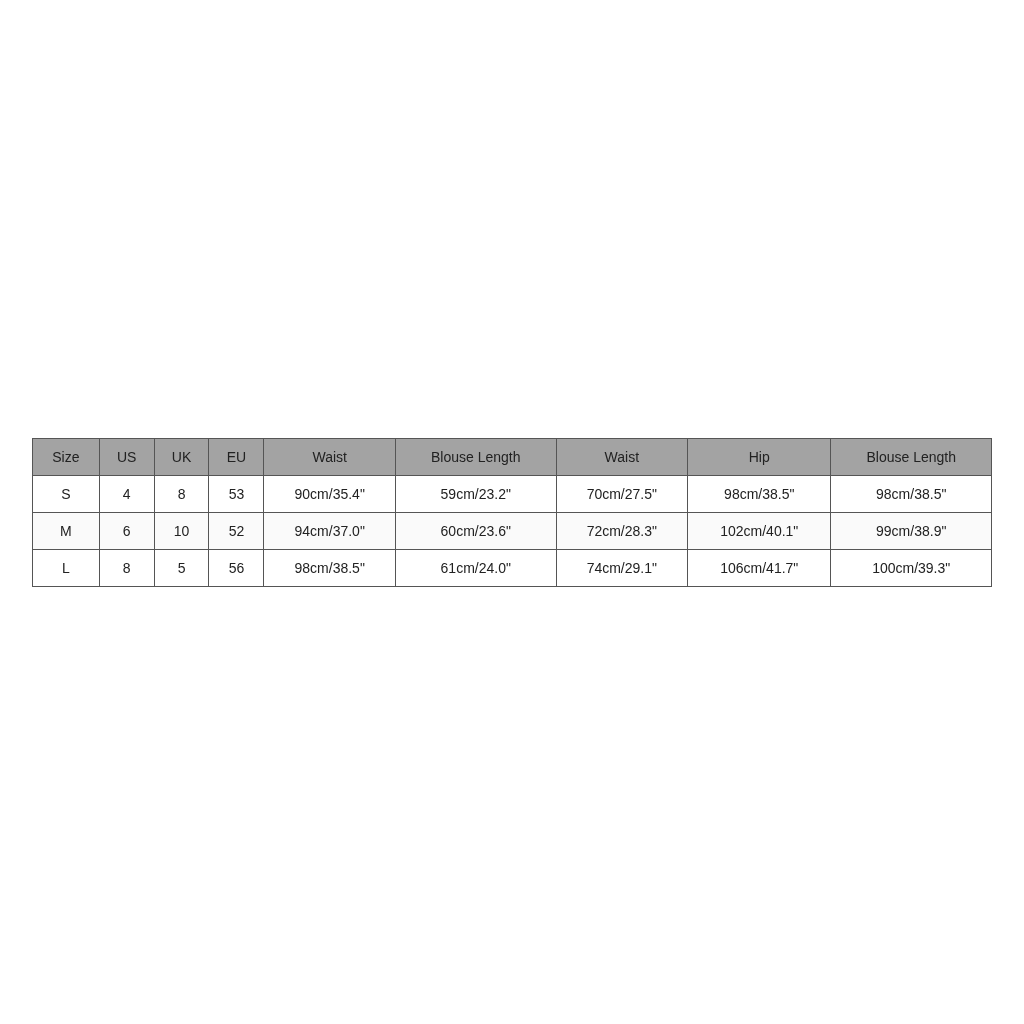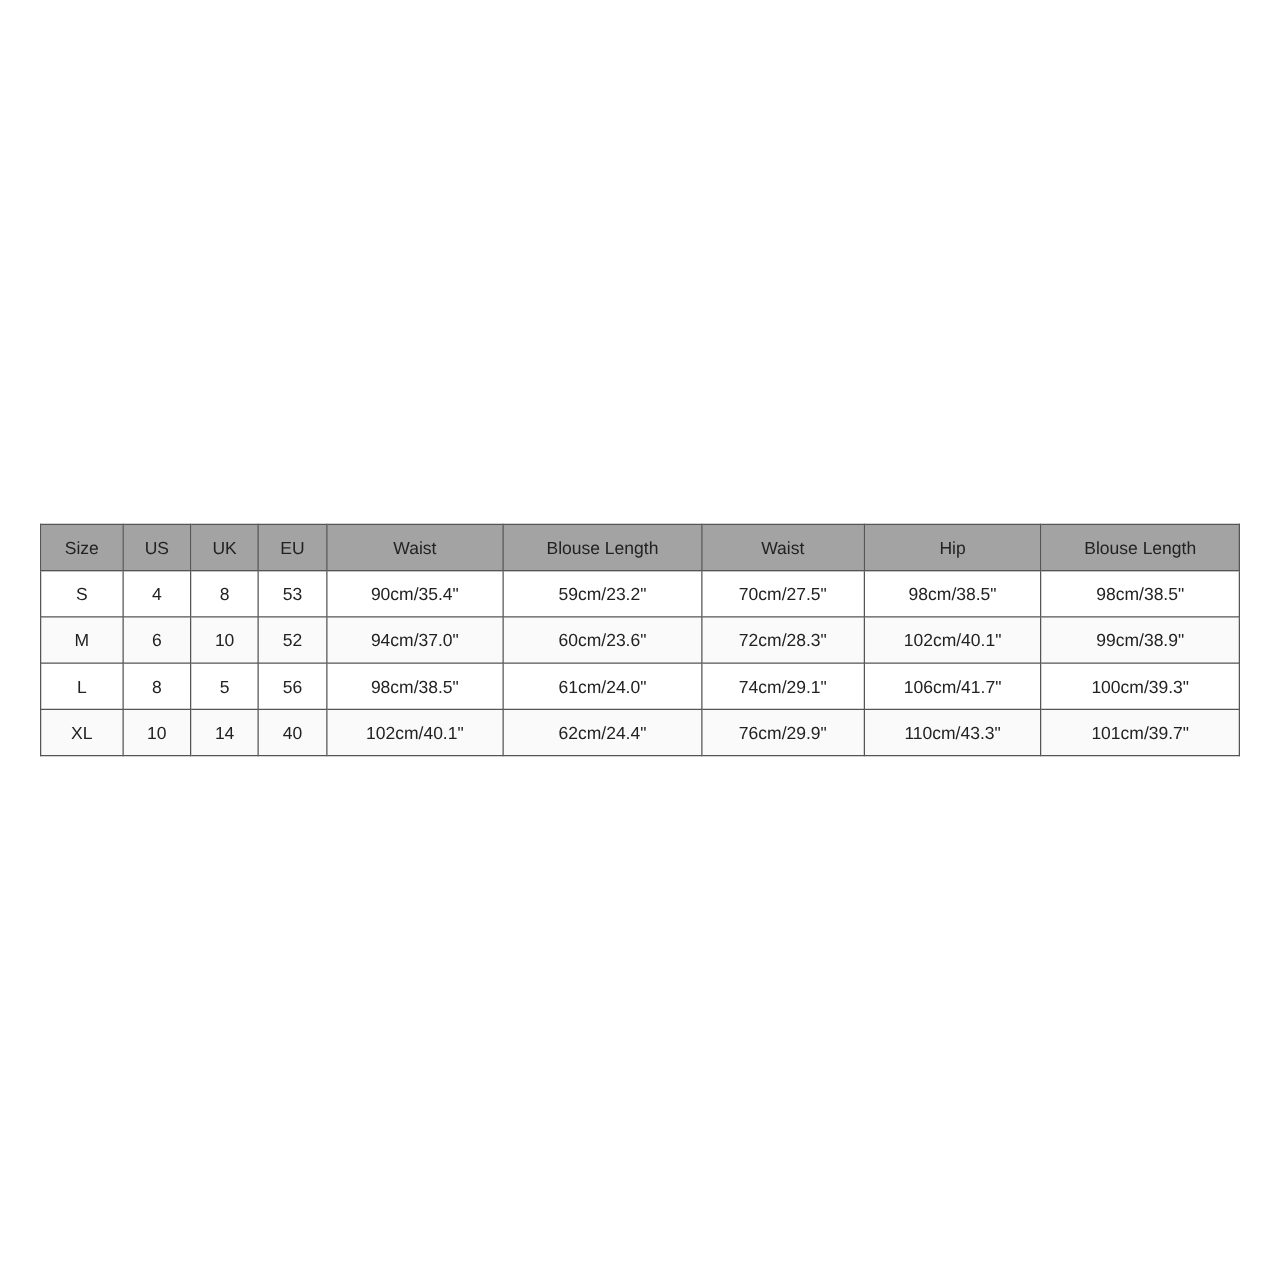--- a/index.html
+++ b/index.html
@@ -94,26 +94,15 @@
           <td>L</td>
           <td>8</td>
           <td>5</td>
           <td>56</td>
           <td>98cm/38.5"</td>
           <td>61cm/24.0"</td>
           <td>74cm/29.1"</td>
           <td>106cm/41.7"</td>
           <td>100cm/39.3"</td>
         </tr>
-        <tr>
-          <td>XL</td>
-          <td>10</td>
-          <td>14</td>
-          <td>40</td>
-          <td>102cm/40.1"</td>
-          <td>62cm/24.4"</td>
-          <td>76cm/29.9"</td>
-          <td>110cm/43.3"</td>
-          <td>101cm/39.7"</td>
-        </tr>
       </tbody>
   </table>
 </div>
 
 </body></html>

